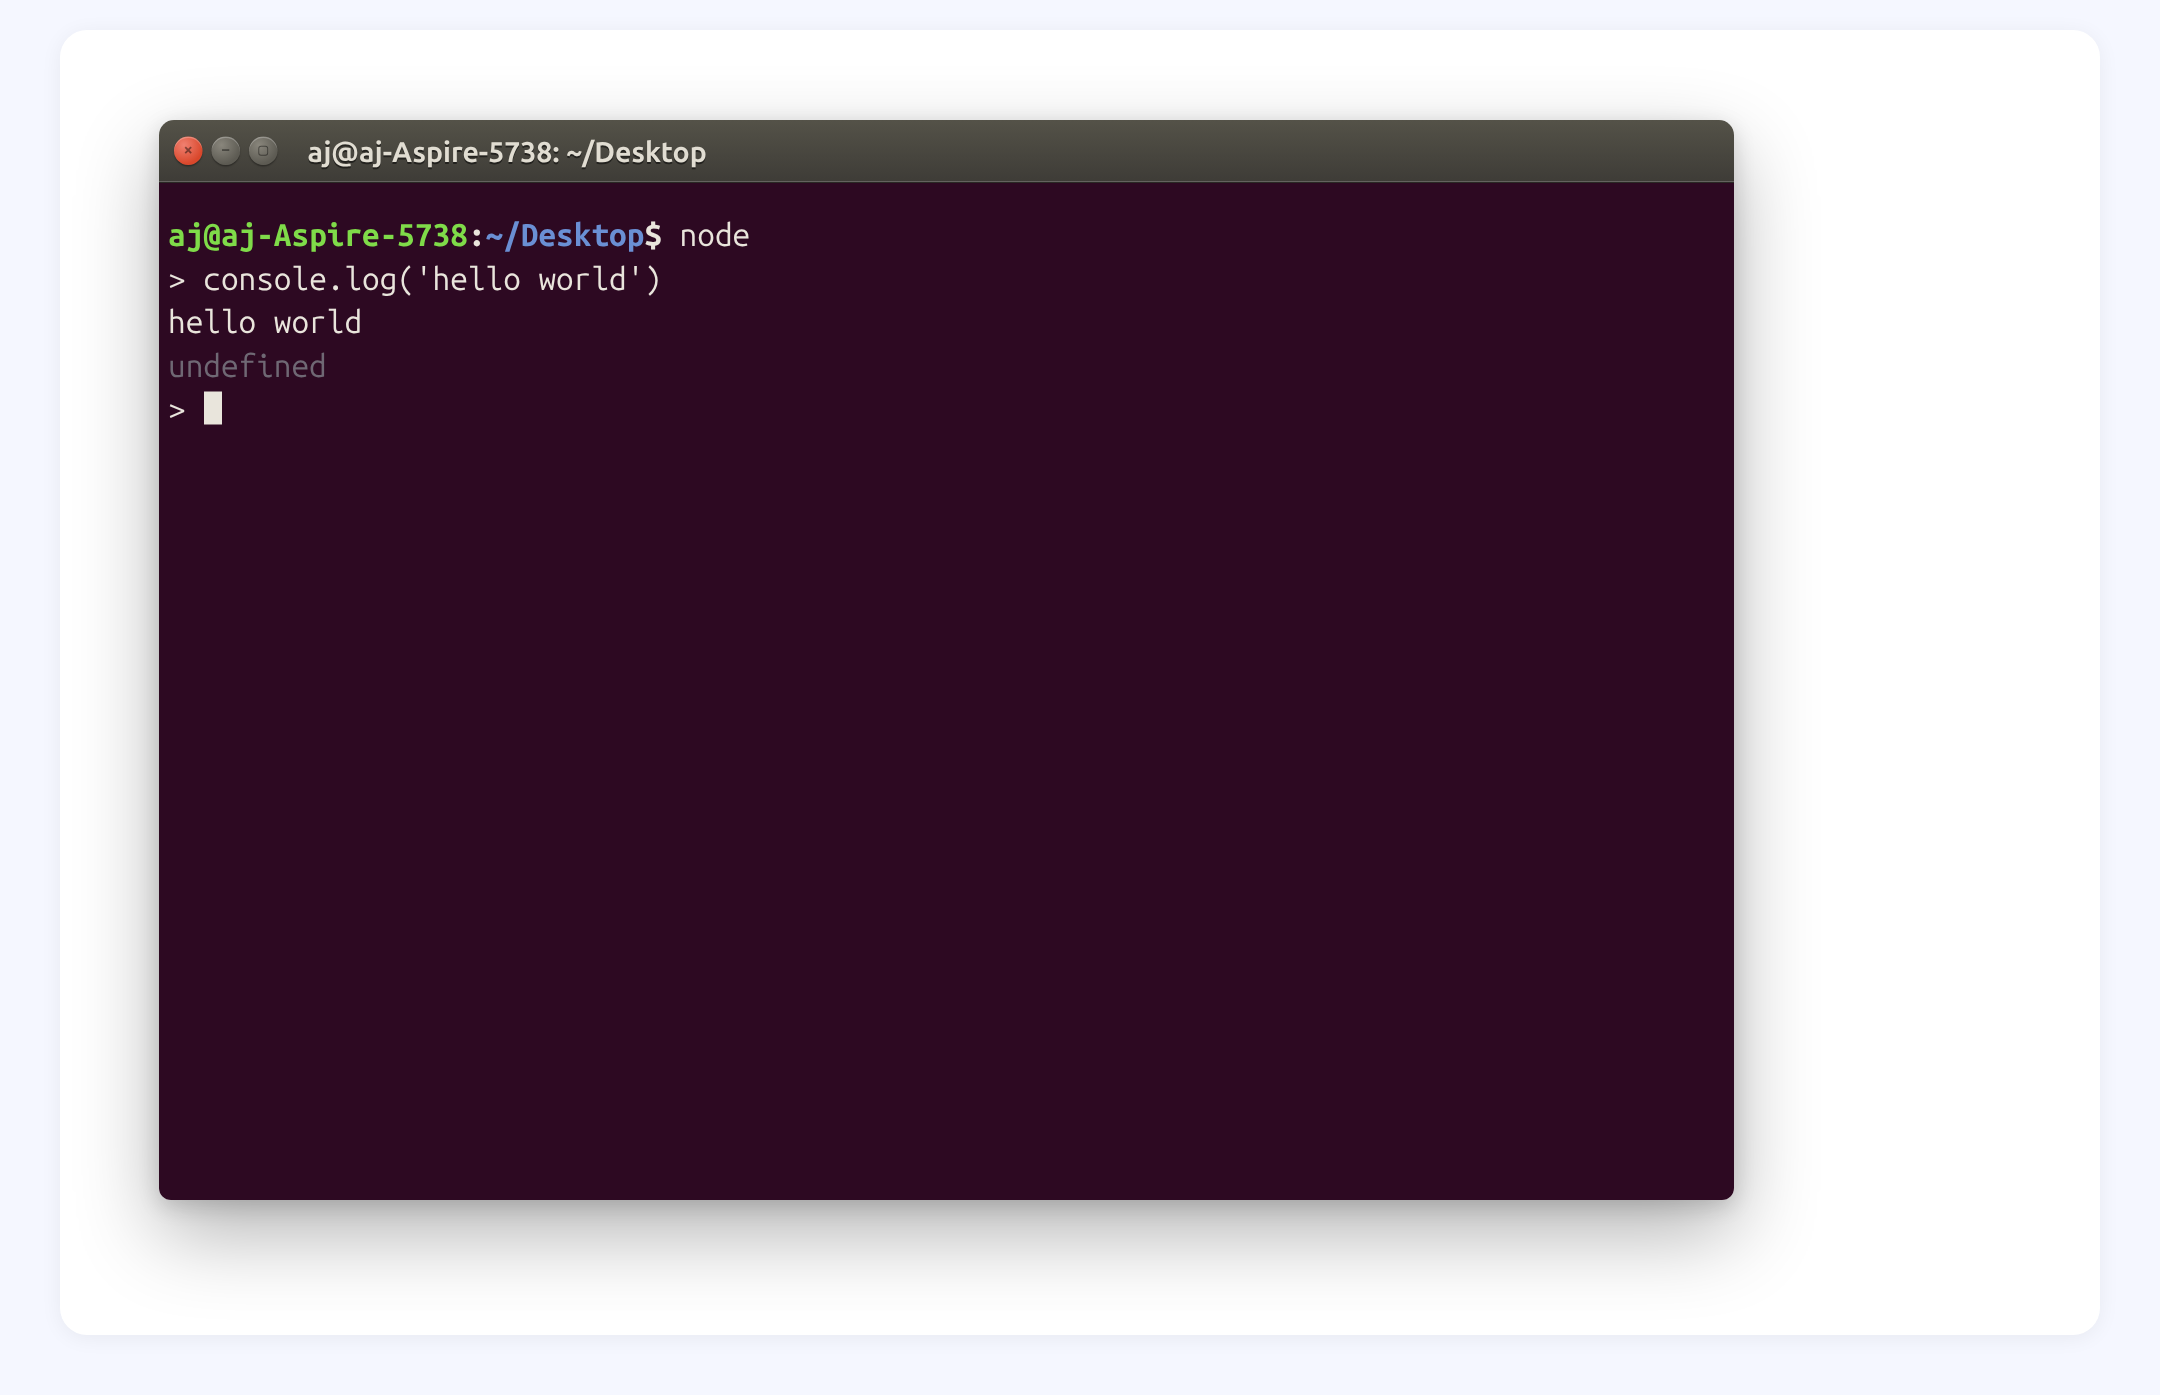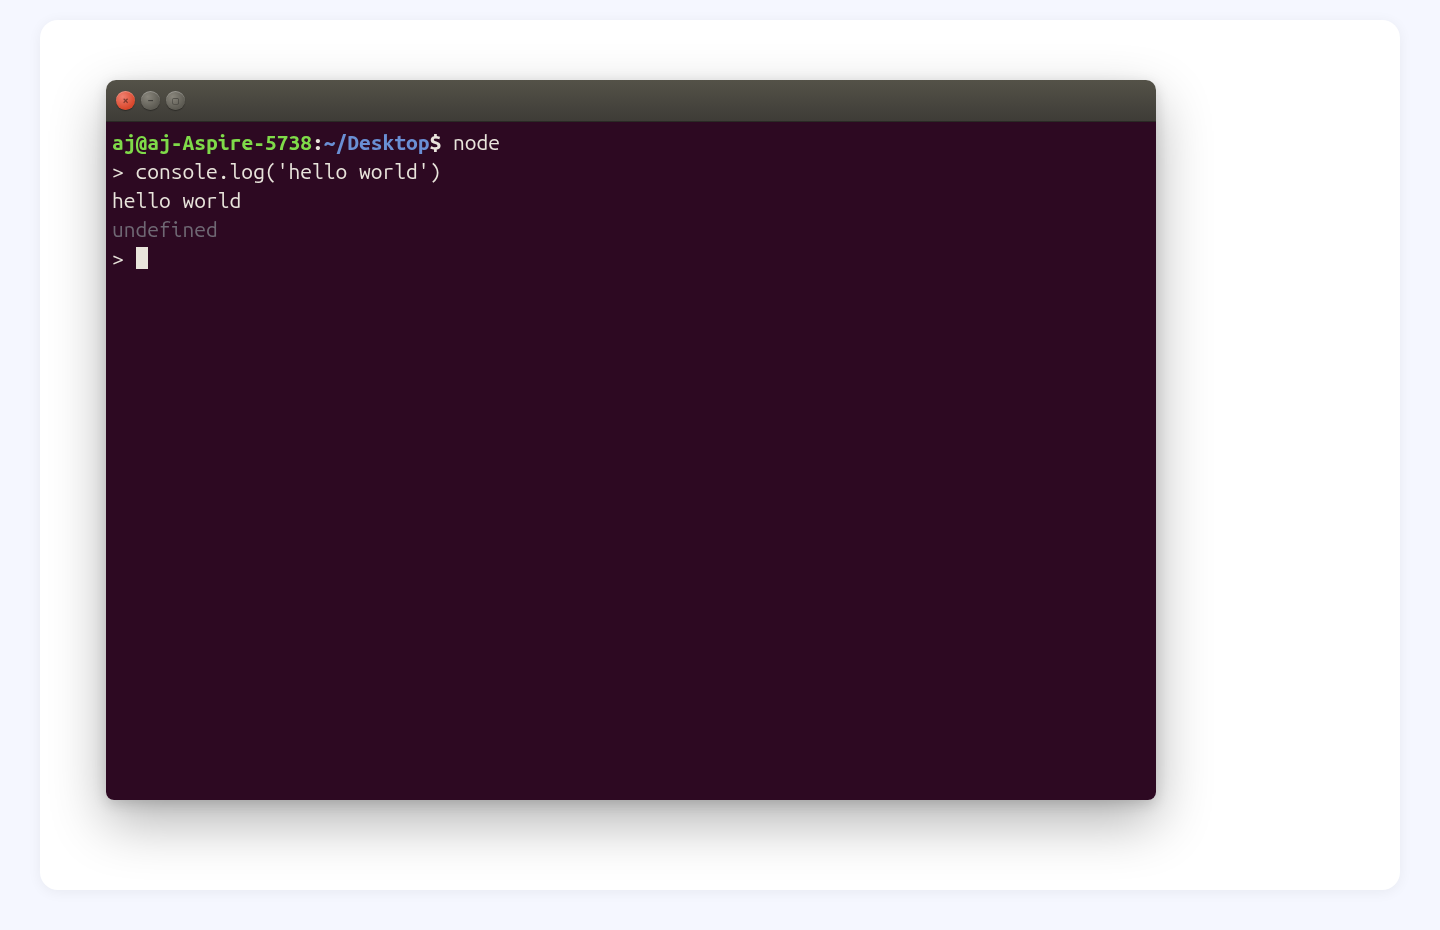--- a/index.html
+++ b/index.html
@@ -74,21 +74,21 @@
       color: #e1ddd2;
       font-family: "Ubuntu", "DejaVu Sans", sans-serif;
       font-weight: bold;
       font-size: 19px;
       text-shadow: 0 1px 0 rgba(0,0,0,0.5);
     }
 
     .terminal-body {
       flex: 1;
       background: #2d0922;
-      padding: 6px 6px;
+      padding: 20px 6px;
       font-size: 21px;
       line-height: 1.38;
       color: #e9e5dc;
       white-space: pre;
       font-family: "Ubuntu Mono", "DejaVu Sans Mono", "Courier New", monospace;
     }
 
     .ps-user { color: #7fdb49; font-weight: bold; }
     .ps-host { color: #7fdb49; font-weight: bold; }
     .ps-colon { color: #e9e5dc; font-weight: bold;}
@@ -114,20 +114,21 @@
     <div class="titlebar">
       <div class="window-btn btn-close">
         <span>×</span>
       </div>
       <div class="window-btn btn-min">
         <span>–</span>
       </div>
       <div class="window-btn btn-max">
         <span>▢</span>
       </div>
+      <div class="title-text">aj@aj-Aspire-5738: ~/Desktop</div>
     </div>
 
     <div class="terminal-body"><span class="ps-user">aj</span><span class="ps-user">@</span><span class="ps-host">aj-Aspire-5738</span><span class="ps-colon">:</span><span class="ps-path">~/Desktop</span><span class="ps-sigil">$</span> <span class="cmd">node</span>
 <span class="cmd">&gt;</span> <span class="cmd">console.log('hello world')</span>
 <span class="cmd">hello world</span>
 <span class="dim">undefined</span>
 <span class="cmd">&gt;</span> <span class="cursor-block"></span></div>
 
   </div>
 </div>

